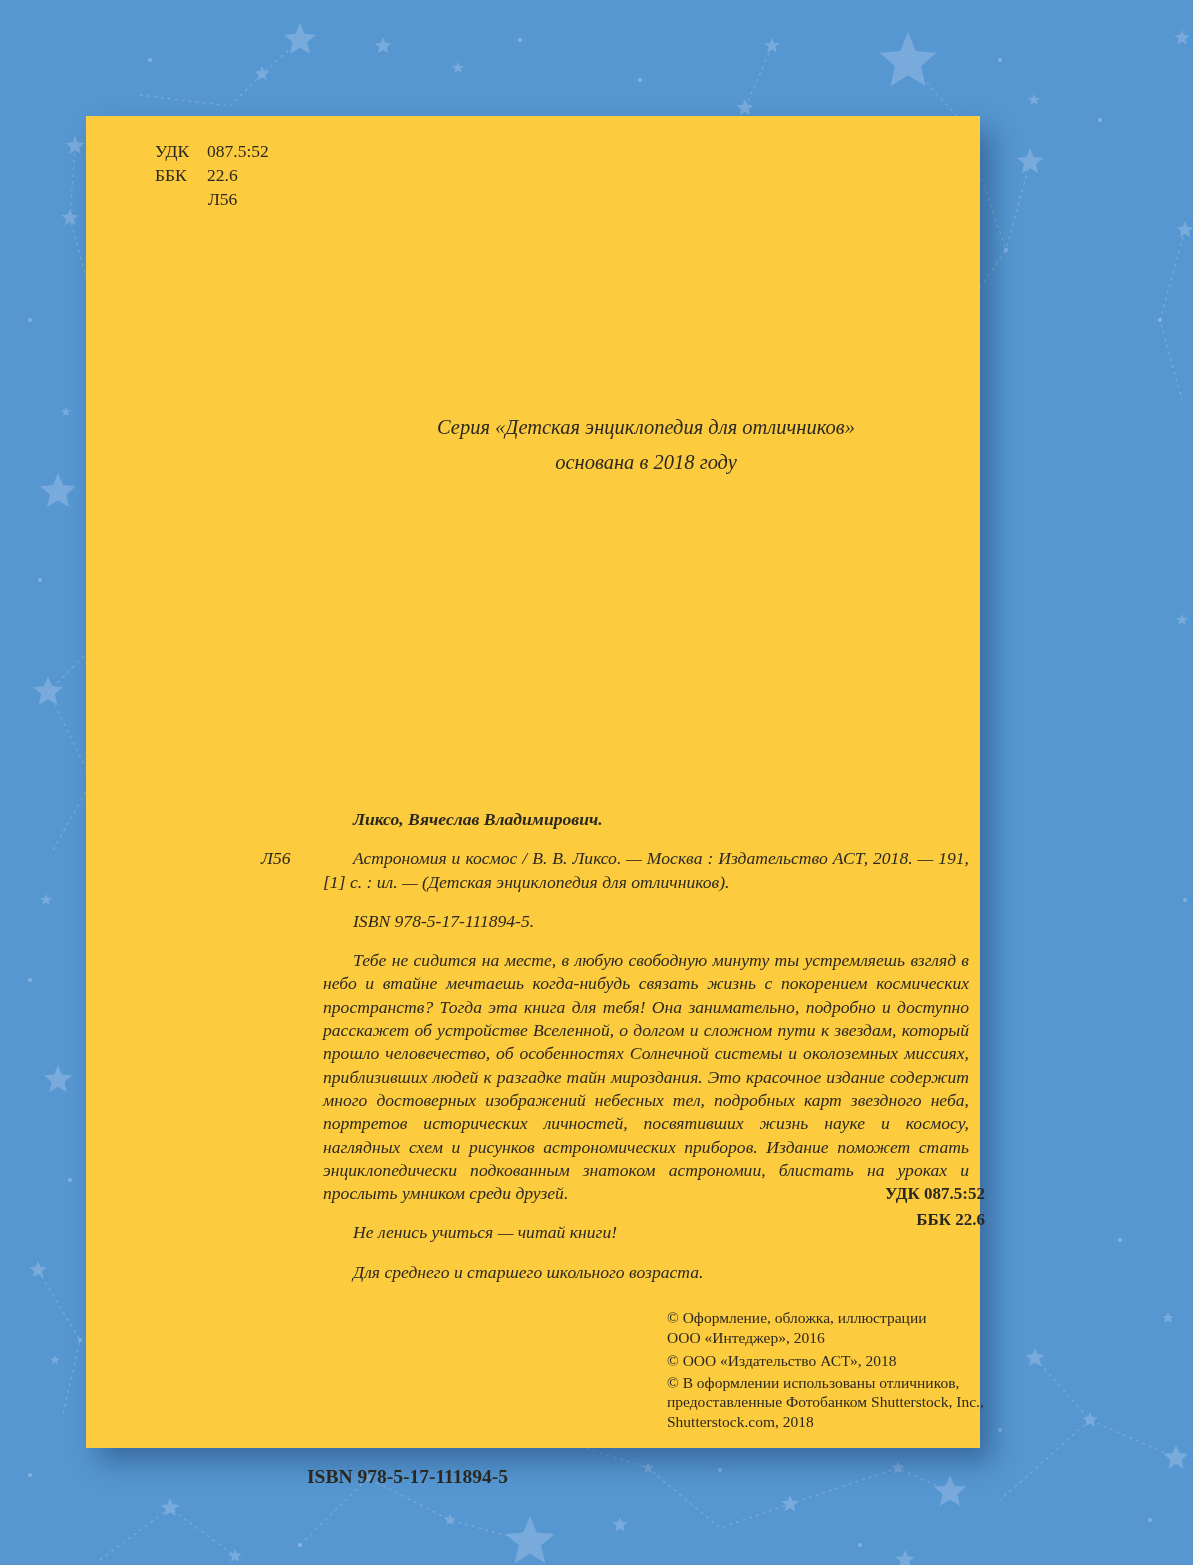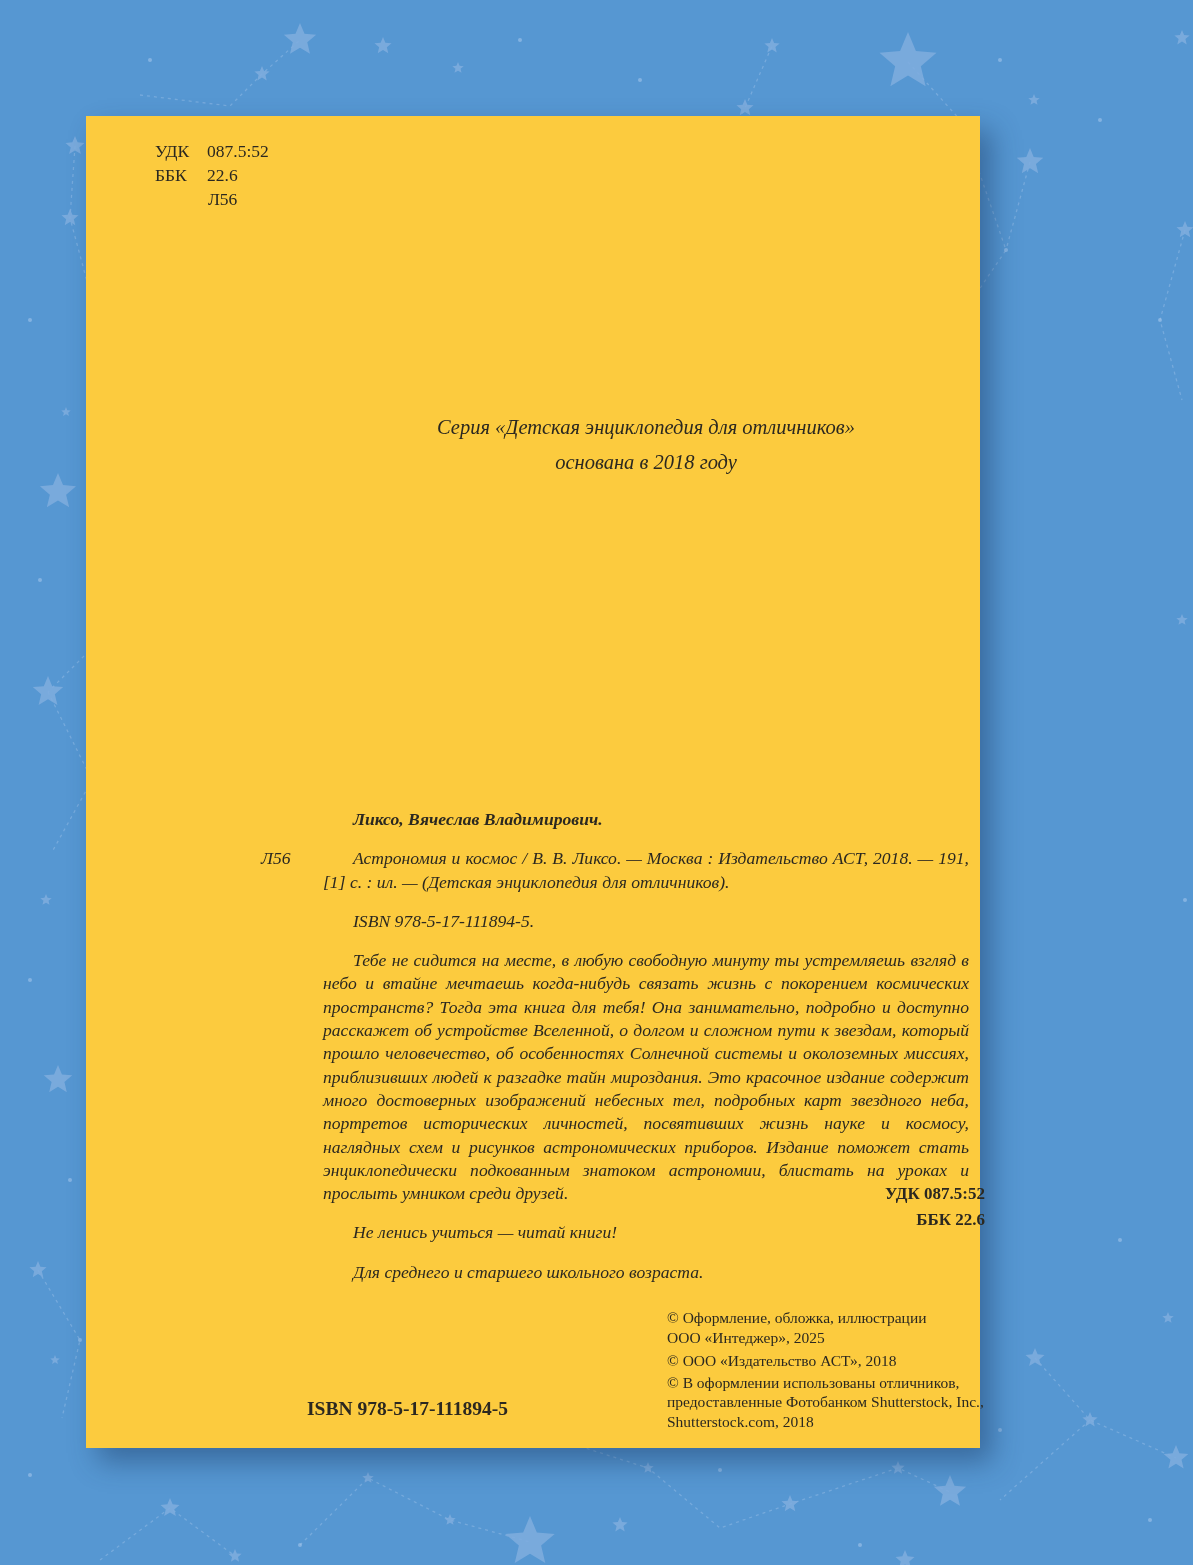--- a/index.html
+++ b/index.html
@@ -59,21 +59,21 @@
   }
 
   .copyright {
     position: absolute; left: 544px; top: 1192px; width: 390px;
     font-size: 15.5px; line-height: 19.5px; text-align: left; margin-left: 37px;
   }
   .c-gap { margin-bottom: 4px; }
   .c-gap-sm { margin-bottom: 2px; font-family: Liberation Serif, serif; }
 
   .isbn-footer {
-    position: absolute; left: 221px; top: 1282px;
+    position: absolute; left: 221px; top: 1350px;
     font-weight: bold; font-size: 19.5px; white-space: nowrap;
   }
 </style>
 </head>
 <body>
 
 <svg class="starfield" width="1193" height="1565" viewBox="0 0 1193 1565" aria-hidden="true">
   <defs>
     <path id="star" d="M0,-1 L0.264,-0.364 L0.951,-0.309 L0.428,0.139 L0.588,0.809 L0,0.45 L-0.588,0.809 L-0.428,0.139 L-0.951,-0.309 L-0.264,-0.364 Z"></path>
   </defs>
@@ -203,21 +203,21 @@
     <p class="indent plain">Для среднего и старшего школьного возраста.</p>
   </div>
 
   <div class="cls-footer">
     <div>УДК 087.5:52</div>
     <div>ББК 22.6</div>
   </div>
 
   <div class="copyright">
     <div>© Оформление, обложка, иллюстрации</div>
-    <div class="c-gap">ООО «Интеджер», 2025</div>
+    <div class="c-gap">ООО «Интеджер», 2016</div>
     <div class="c-gap-sm">© ООО «Издательство АСТ»,  2018</div>
     <div>© В оформлении использованы отличников,</div>
     <div>предоставленные Фотобанком Shutterstock, Inc.,</div>
     <div>Shutterstock.com, 2018</div>
   </div>
 
   <div class="isbn-footer">ISBN 978-5-17-111894-5</div>
 
 </main>
 

